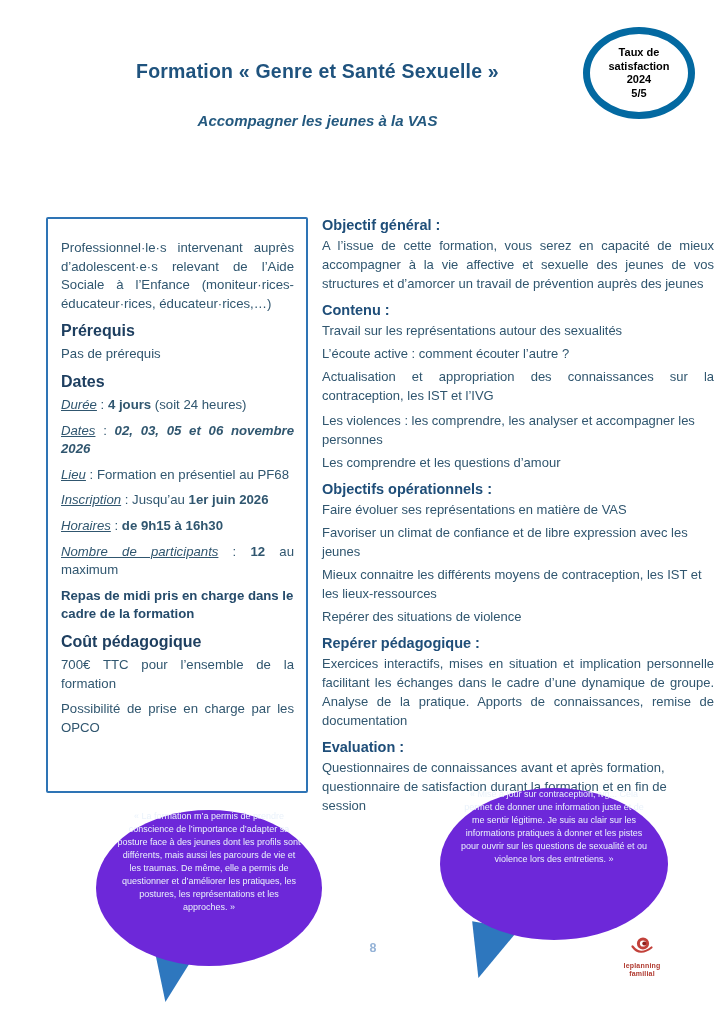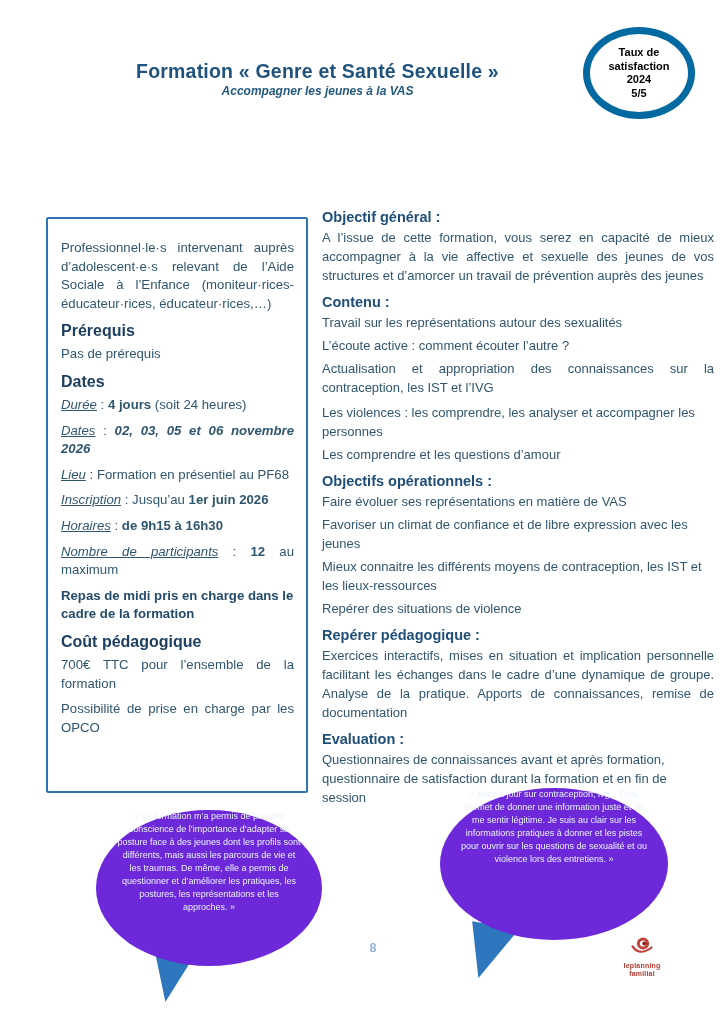--- a/index.html
+++ b/index.html
@@ -3,21 +3,21 @@
 <meta charset="utf-8">
 <style>
   * { margin:0; padding:0; box-sizing:border-box; }
   html,body { background:#ffffff; }
   body { font-family:"Liberation Sans", sans-serif; }
   .page { position:relative; width:724px; height:1024px; background:#ffffff; overflow:hidden; }
 
   
   .header { position:absolute; left:30px; top:60px; width:575px; text-align:center; }
   .title { font-size:19.5px; font-weight:bold; color:#1F537E; letter-spacing:.2px; }
-  .subtitle { margin-top:1px; font-size:12px; font-weight:bold; font-style:italic; color:#24597F; }
+  .subtitle { margin-top:29px; font-size:15px; font-weight:bold; font-style:italic; color:#24597F; }
 
   .badge { position:absolute; left:583px; top:27px; width:112px; height:92px;
            border:7px solid #0369a1; border-radius:50%;
            display:flex; flex-direction:column; align-items:center; justify-content:center;
            color:#000; font-weight:bold; font-size:11px; line-height:13.5px; text-align:center; }
 
   
   .leftbox { position:absolute; left:46px; top:217px; width:262px; height:576px;
              border:2px solid #2E74B5; border-radius:2px; padding:20px 12px 10px 13px;
              color:#30566F; background:#fff; }
@@ -25,21 +25,21 @@
   .leftbox h3.first { margin-top:0; }
   .leftbox p { font-size:13.2px; line-height:18.6px; text-align:justify; margin:0 0 7px; }
   .lbl { font-style:italic; text-decoration:underline; }
   .bi { font-weight:bold; font-style:italic; }
   .leftbox p.plain { text-align:left; }
   .leftbox p.boldline { font-weight:bold; color:#254B6B; }
 
   
   .rightcol { position:absolute; left:322px; top:201px; width:392px; color:#30566F; }
   .rightcol h3 { font-size:14.5px; color:#1F4E79; margin:9px 0 3px; }
-  .rightcol h3.first { margin-top:8px; }
+  .rightcol h3.first { margin-top:16px; }
   .rightcol p { font-size:13px; line-height:19px; margin:0 0 4px; }
   .rightcol p.just { text-align:justify; margin-bottom:6px; }
 
   
   .bubble { position:absolute; background:#6d28d9; border-radius:50%;
             display:flex; align-items:flex-start; justify-content:center; text-align:center; }
   .bubble .txt { color:#EAF2FB; font-size:9px; line-height:13px; width:82%; }
   #bubble-left  { left:96px;  top:810px; width:226px; height:156px; }
   #bubble-right { left:440px; top:788px; width:228px; height:152px; }
   .tail { position:absolute; background:#2E77BE; }

